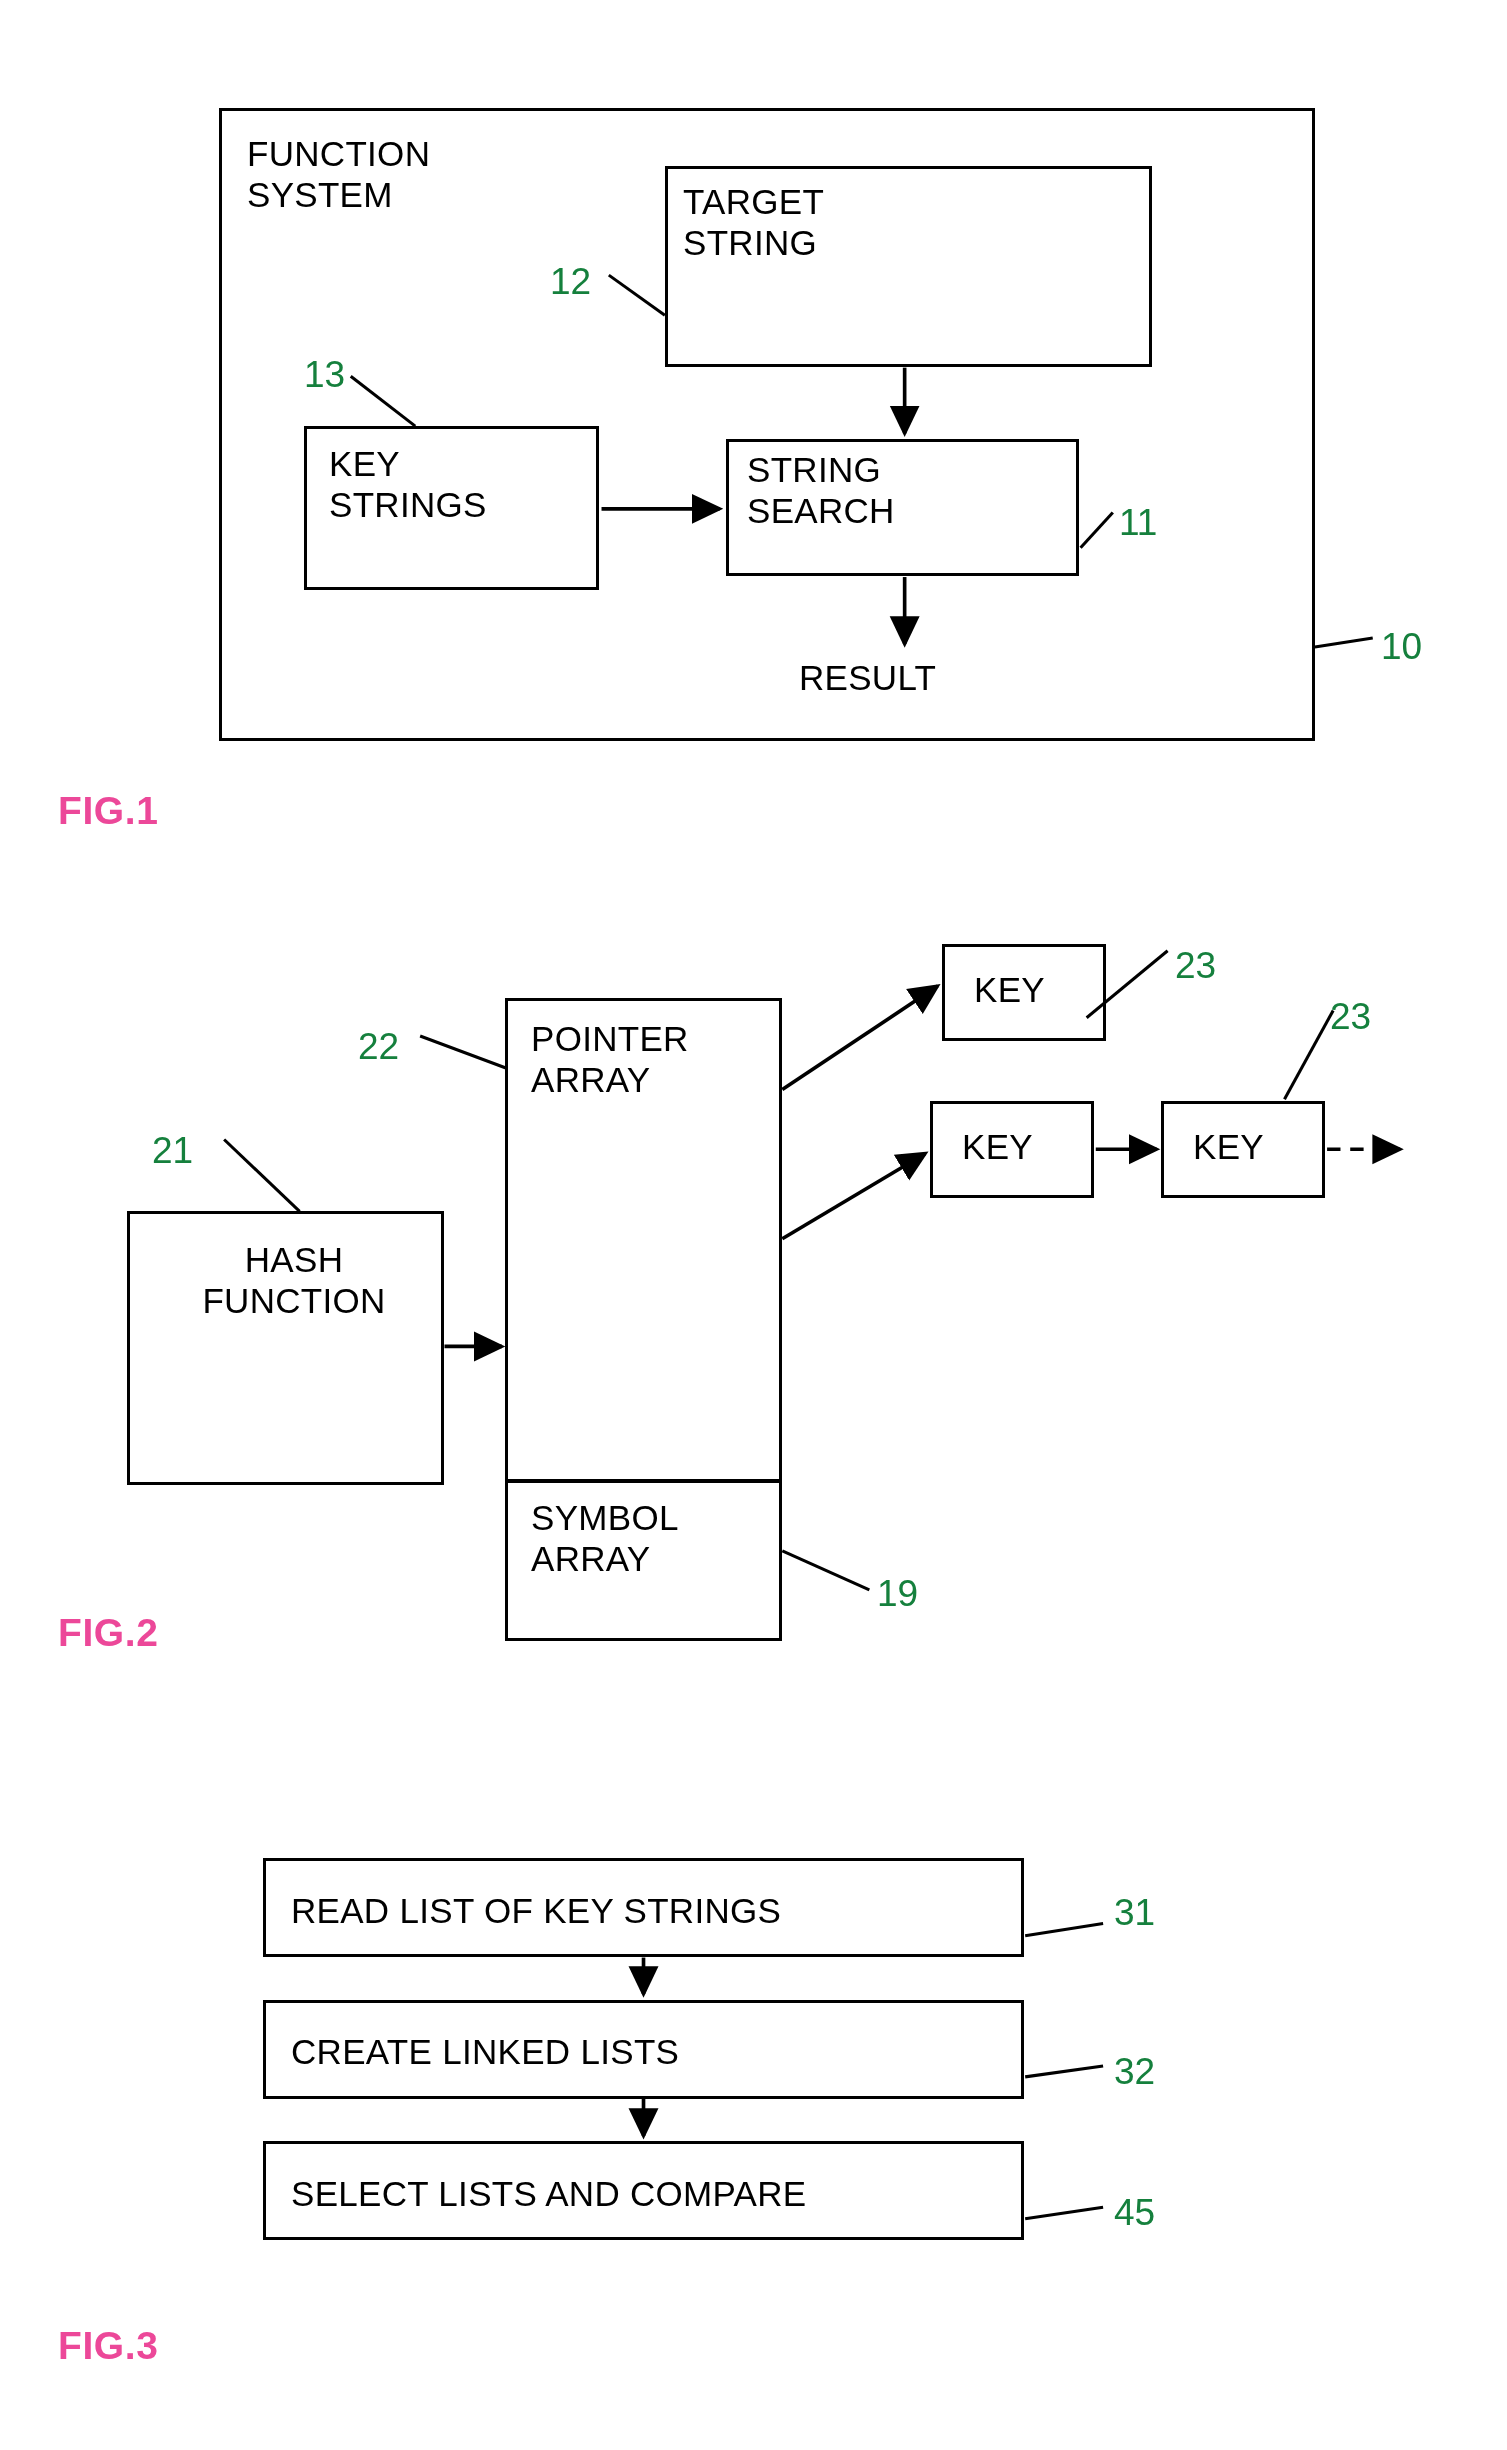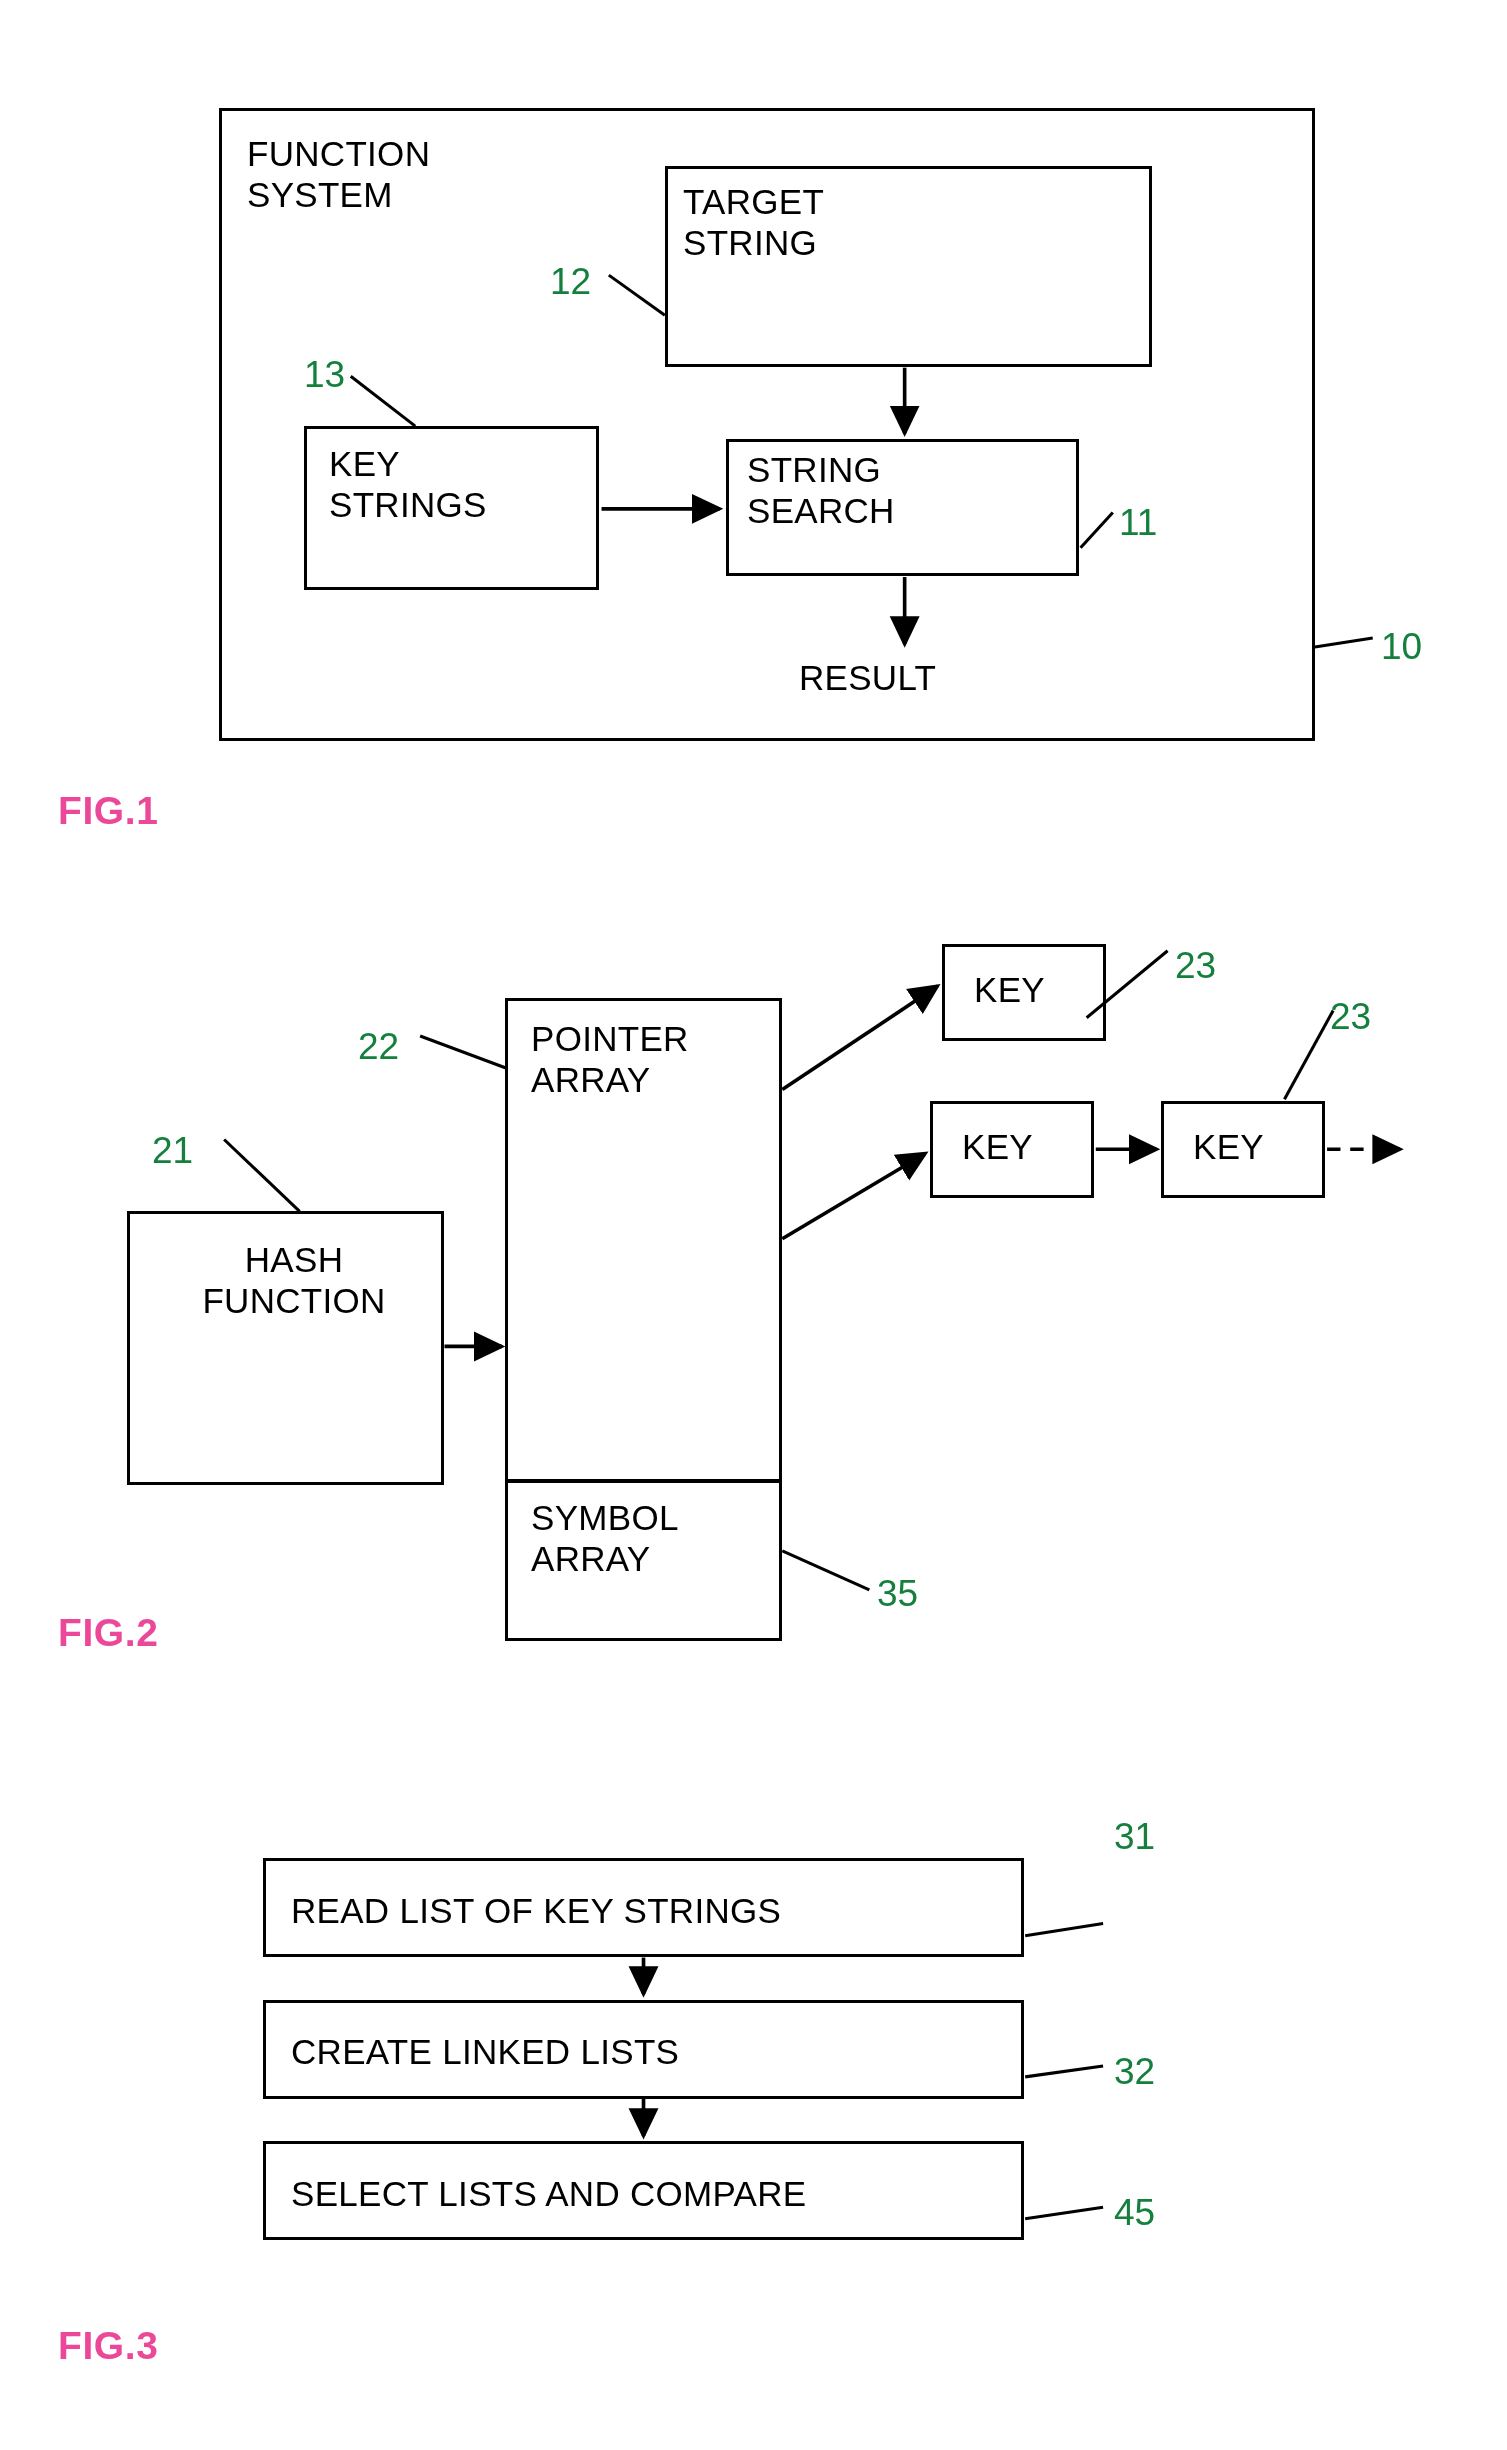--- a/index.html
+++ b/index.html
@@ -109,30 +109,30 @@
     <div class="box" style="left:930px; top:1101px; width:164px; height:97px;"></div>
     <div class="boxtext" style="left:962px; top:1126px; width:134px;">KEY</div>
 
     <div class="box" style="left:1161px; top:1101px; width:164px; height:97px;"></div>
     <div class="boxtext" style="left:1193px; top:1126px; width:134px;">KEY</div>
 
     <div class="refnum" style="left:152px; top:1132px;">21</div>
     <div class="refnum" style="left:358px; top:1028px;">22</div>
     <div class="refnum" style="left:1175px; top:947px;">23</div>
     <div class="refnum" style="left:1330px; top:998px;">23</div>
-    <div class="refnum" style="left:877px; top:1575px;">35</div>
+    <div class="refnum" style="left:877px; top:1575px;">19</div>
 
     <div class="fig" style="left:58px; top:1613px;">FIG.2</div>
   </div>
 
   <div>
 
     <div class="box" style="left:263px; top:1858px; width:761px; height:99px;"></div>
     <div class="boxtext" style="left:291px; top:1890px; width:718px;">READ LIST OF KEY STRINGS</div>
-    <div class="refnum" style="left:1114px; top:1818px;">31</div>
+    <div class="refnum" style="left:1114px; top:1894px;">31</div>
 
     <div class="box" style="left:263px; top:2000px; width:761px; height:99px;"></div>
     <div class="boxtext" style="left:291px; top:2031px; width:718px;">CREATE LINKED LISTS</div>
     <div class="refnum" style="left:1114px; top:2053px;">32</div>
 
     <div class="box" style="left:263px; top:2141px; width:761px; height:99px;"></div>
     <div class="boxtext" style="left:291px; top:2173px; width:718px;">SELECT LISTS AND COMPARE</div>
     <div class="refnum" style="left:1114px; top:2194px;">45</div>
 
     <div class="fig" style="left:58px; top:2326px;">FIG.3</div>

